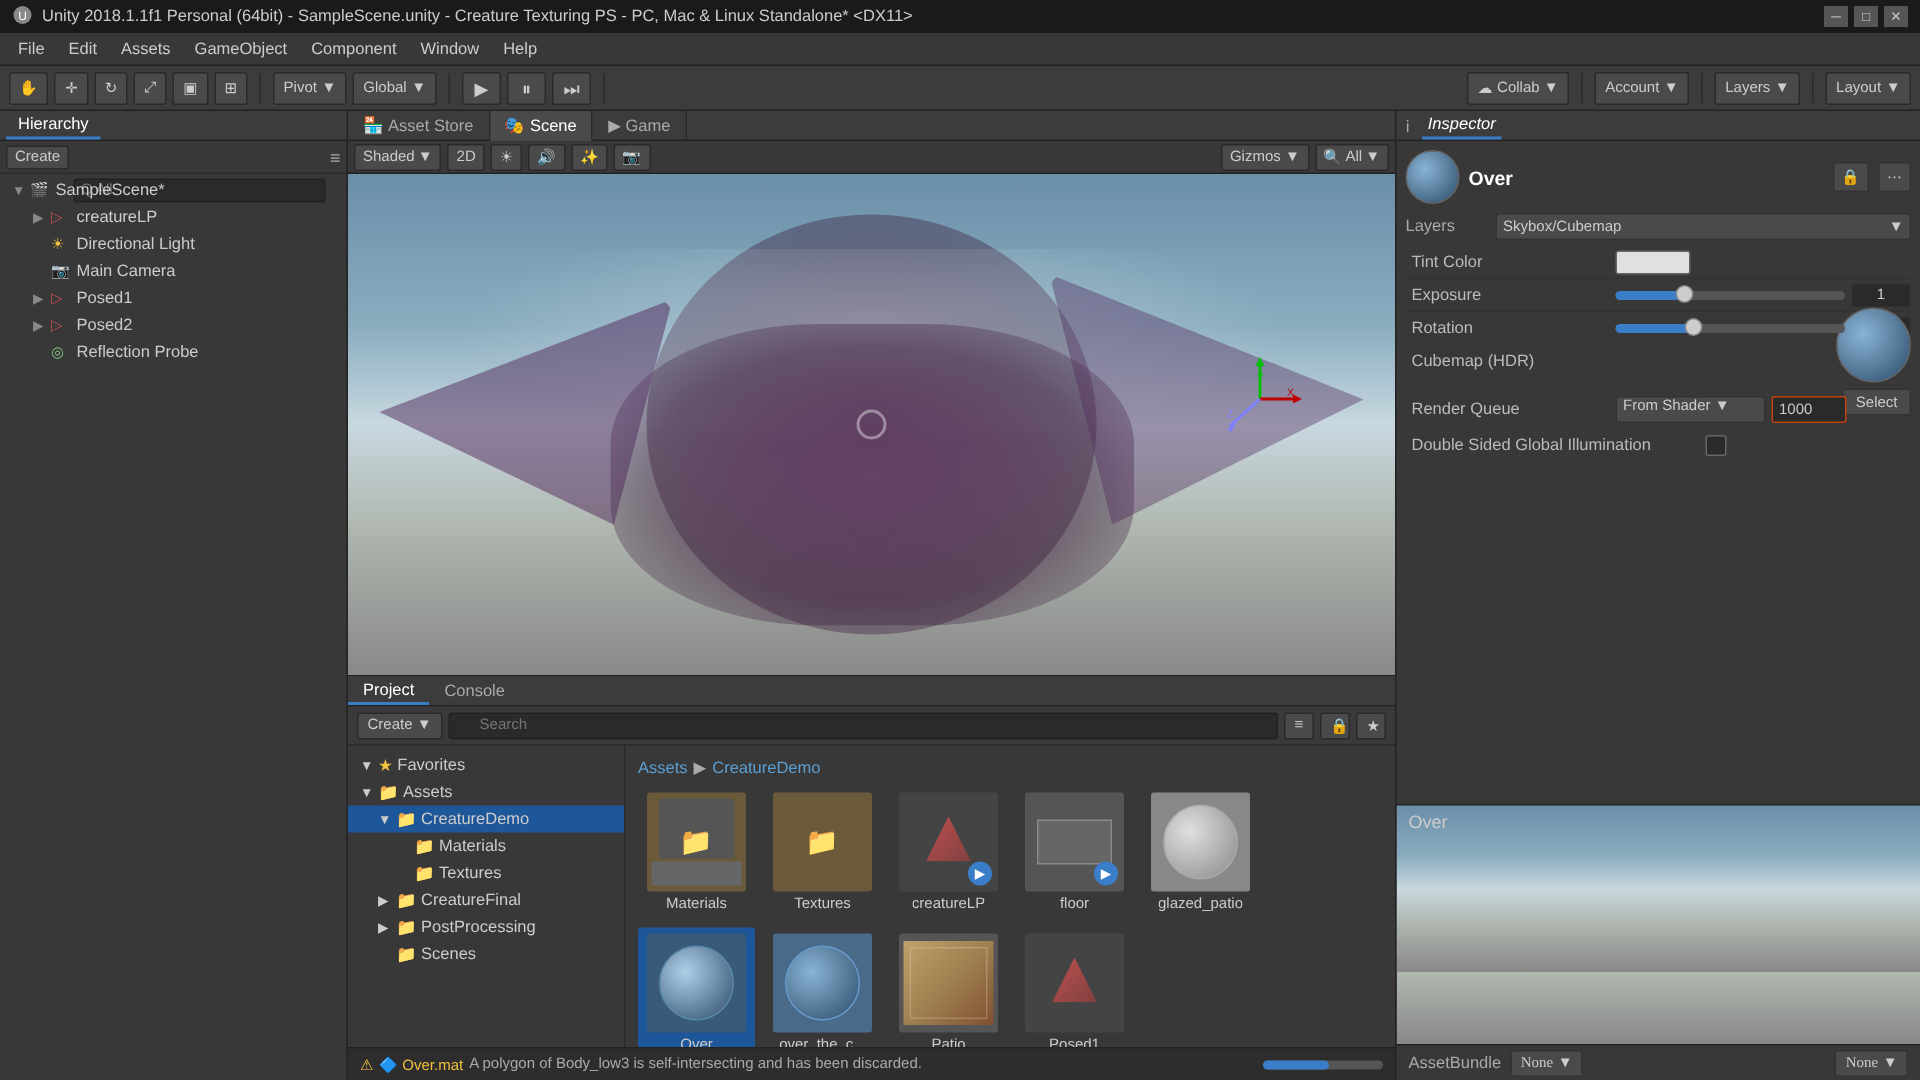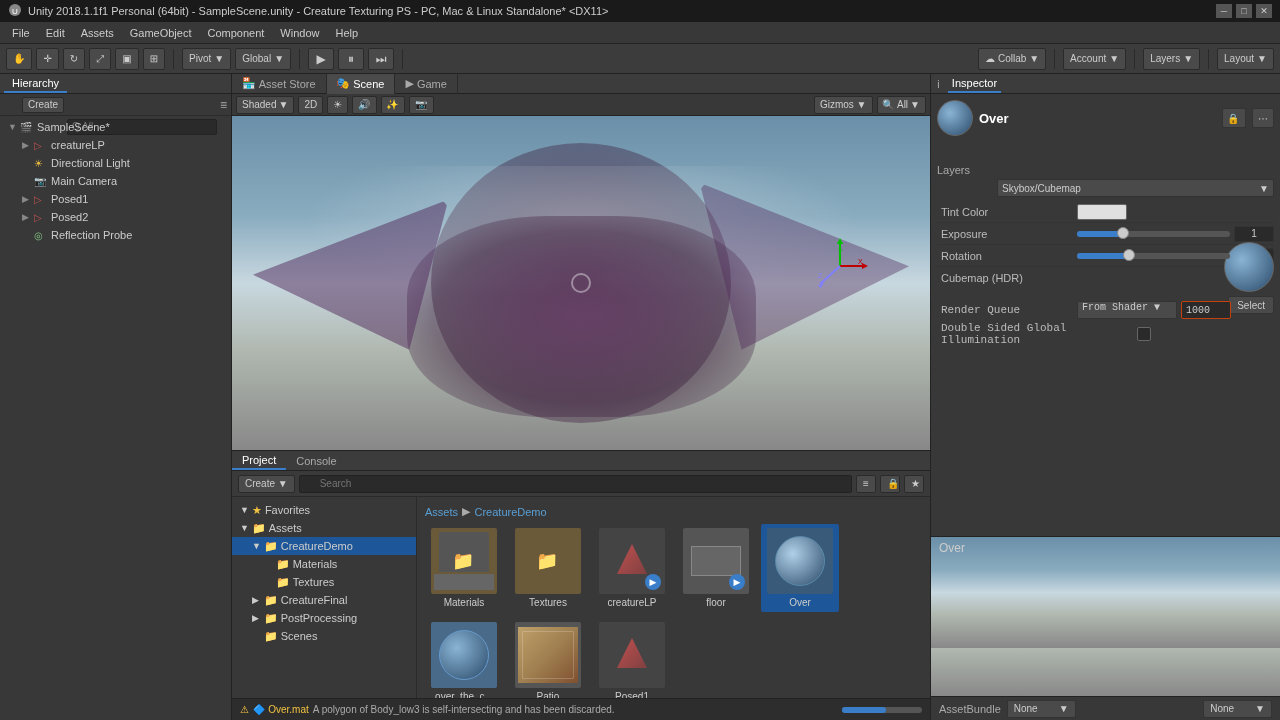--- a/index.html
+++ b/index.html
@@ -391,20 +391,21 @@
       align-items: center;
       border-bottom: 1px solid #222;
       padding: 0 6px;
       gap: 8px;
     }
     .inspector-tab {
       font-size: 11px;
       color: #ccc;
       cursor: pointer;
       padding: 2px 4px;
+      font-style: italic;
     }
     .inspector-tab.active { color: #fff; border-bottom: 2px solid #3a7dc9; }
     .inspector-content {
       flex: 1;
       overflow-y: auto;
       padding: 6px;
     }
     .inspector-top {
       display: flex;
       align-items: center;
@@ -435,21 +436,20 @@
       background: #4a4a4a;
       border: 1px solid #333;
       color: #ccc;
       font-size: 10px;
       padding: 0 4px;
       border-radius: 2px;
       display: flex;
       align-items: center;
       justify-content: space-between;
       cursor: pointer;
-      margin-top: 37px;
     }
     .prop-row {
       display: flex;
       align-items: center;
       height: 22px;
       border-bottom: 1px solid #333;
       font-size: 11px;
     }
     .prop-label {
       width: 140px;
@@ -603,21 +603,21 @@
     }
     .ab-dropdown {
       height: 18px;
       padding: 0 6px;
       background: #4a4a4a;
       border: 1px solid #333;
       color: #ccc;
       font-size: 10px;
       cursor: pointer;
       border-radius: 2px;
-      display: flex; align-items: center; gap: 21px;
+      display: flex; align-items: center; gap: 3px; font-family: Liberation Serif, serif;
     }
 
     
     .gizmo-svg {
       position: absolute;
       top: 120px;
       right: 60px;
       width: 60px;
       height: 60px;
     }
@@ -706,21 +706,21 @@
   </div>
 </div>
 
 <div id="main-layout">
 
   <div id="hierarchy-panel">
     <div class="panel-tab-bar">
       <div class="panel-tab active">Hierarchy</div>
     </div>
     <div class="panel-toolbar">
-      <button class="toolbar-btn" style="height:16px; font-size:10px; padding: 0 5px; margin-left: 18px;">Create</button>
+      <button class="toolbar-btn" style="height:16px; font-size:10px; padding: 0 5px;">Create</button>
       <input type="text" placeholder="Q All" style="">
       <span style="font-size:12px; color:#aaa; cursor:pointer;">≡</span>
     </div>
     <div class="hierarchy-content">
 
       <div class="hier-item">
         <span class="hier-arrow">▼</span>
         <span class="hier-icon">🎬</span>
         <span>SampleScene*</span>
       </div>
@@ -926,20 +926,26 @@
               </div>
 
               <div class="asset-item">
                 <div class="asset-thumb" style="background:#555;">
                   <div style="width:50px; height:30px; background:#666; border: 1px solid #888;"></div>
                   <div style="position:absolute; bottom:4px; right:4px; width:16px; height:16px; background:#3a7dc9; border-radius:50%; display:flex; align-items:center; justify-content:center; font-size:9px; color:#fff;">▶</div>
                 </div>
                 <span class="asset-label">floor</span>
               </div>
 
+              <div class="asset-item">
+                <div class="asset-thumb" style="background:#888;">
+                  <div style="width:50px; height:50px; background:radial-gradient(circle at 35% 35%, #e0e0e0, #888); border-radius:50%; border:1px solid #aaa;"></div>
+                </div>
+                <span class="asset-label">glazed_patio</span>
+              </div>
 
               <div class="asset-item selected">
                 <div class="asset-thumb" style="background:#3a5a7a;">
                   <div style="width:50px; height:50px; background:radial-gradient(circle at 35% 35%, #b0d0e8, #2a4a6a); border-radius:50%; border:1px solid #5a8aaa;"></div>
                 </div>
                 <span class="asset-label">Over</span>
               </div>
 
               <div class="asset-item">
                 <div class="asset-thumb" style="background:#4a6a8a;">
@@ -1036,21 +1042,21 @@
       </div>
 
       <div class="cubemap-row">
         <span class="cubemap-label">Cubemap  (HDR)</span>
         <div class="cubemap-preview-area">
           <div class="cubemap-thumb"></div>
           <button class="select-btn">Select</button>
         </div>
       </div>
 
-      <div style="margin-top:10px;font-family:Liberation Mono, monospace;">
+      <div style="margin-top:10px;">
         <div class="render-queue-row">
           <span class="rq-label">Render Queue</span>
           <div class="rq-dropdown">
             <span>From Shader</span>
             <span>▼</span>
           </div>
           <div class="rq-value">
             <span>1000</span>
           </div>
         </div>

